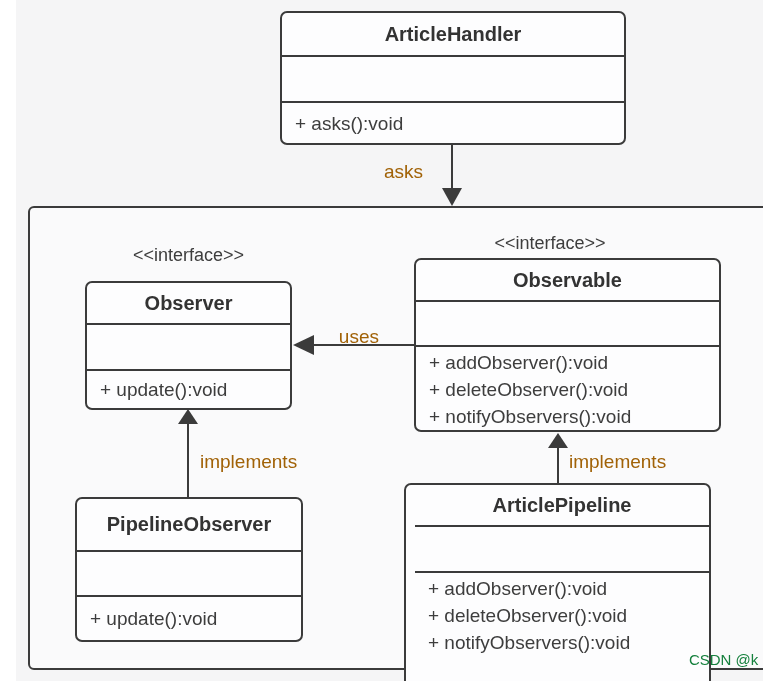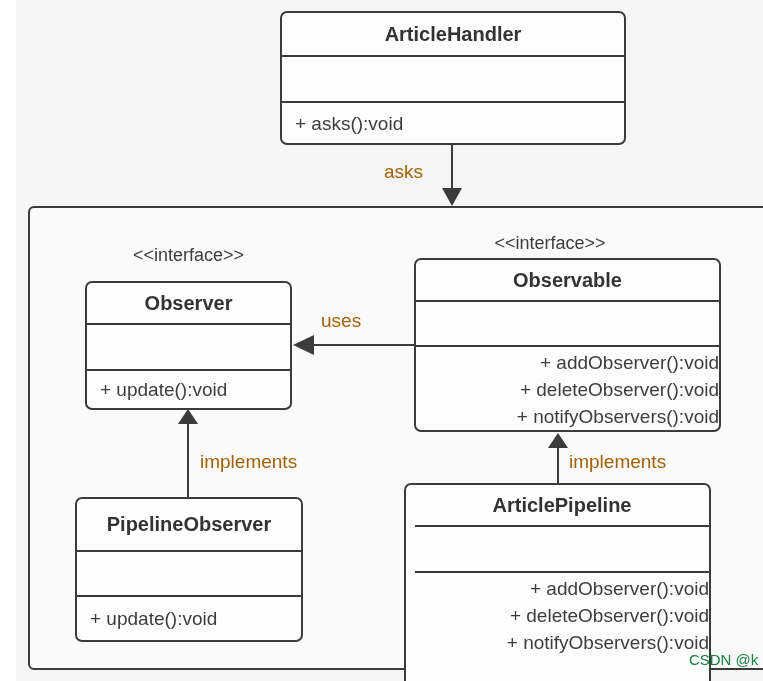--- a/index.html
+++ b/index.html
@@ -17,21 +17,21 @@
     display:flex; flex-direction:column; box-sizing:border-box;
   }
   .uml-title {
     flex:0 0 auto; display:flex; align-items:center; justify-content:center;
     font-weight:bold; font-size:20px; color:#333;
     border-bottom:2px solid #3b3b3b;
   }
   .uml-attrs { flex:0 0 auto; border-bottom:2px solid #3b3b3b; }
   .uml-methods { flex:1 1 auto; font-size:19px; padding-left:13px; }
   .uml-methods.single { display:flex; align-items:center; padding-top:0; }
-  .uml-methods.multi { padding-top:2px;text-align:right; }
+  .uml-methods.multi { padding-top:2px; }
   .method-line { line-height:27px; white-space:nowrap; }
 
   #article-handler { left:264px; top:11px; width:346px; height:134px; }
   #article-handler .uml-title { height:42px; }
   #article-handler .uml-attrs { height:44px; }
 
   #observer-box { left:69px; top:281px; width:207px; height:129px;text-align:right; }
   #observer-box .uml-title { height:40px; }
   #observer-box .uml-attrs { height:44px; }
 
@@ -54,21 +54,21 @@
     box-sizing:border-box; background:#fafafb;
   }
 
   
   .stereotype { position:absolute; font-size:18px; color:#3d3d3d; text-align:center; }
   #observer-stereotype   { left:69px;  top:245px; width:207px; }
   #observable-stereotype { left:398px; top:233px; width:272px; }
 
   .rel-label { position:absolute; font-size:19px; color:#a16207; white-space:nowrap; }
   #asks-label             { left:368px; top:161px; }
-  #uses-label             { left:305px; top:310px; width:58px; text-align:left; }
+  #uses-label             { left:305px; top:326px; width:58px; text-align:right; }
   #implements-left-label  { left:184px; top:451px; }
   #implements-right-label { left:553px; top:451px; }
 
   
   .vline { position:absolute; width:2px;  background:#3b3b3b; }
   .hline { position:absolute; height:2px; background:#3b3b3b; }
   .ahead { position:absolute; width:0; height:0; }
 
   #asks-line { left:435px; top:145px; height:47px; }
   #asks-head { left:426px; top:188px;

